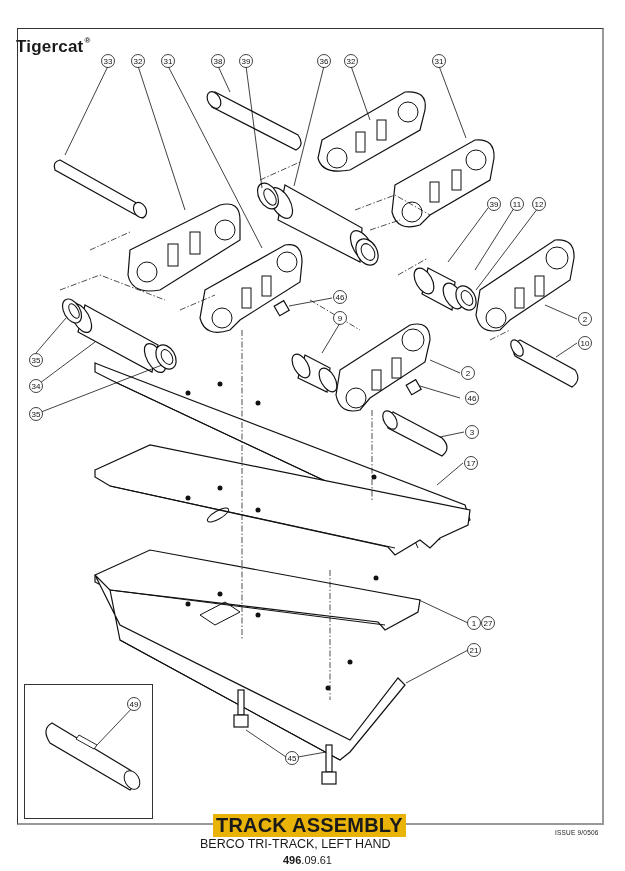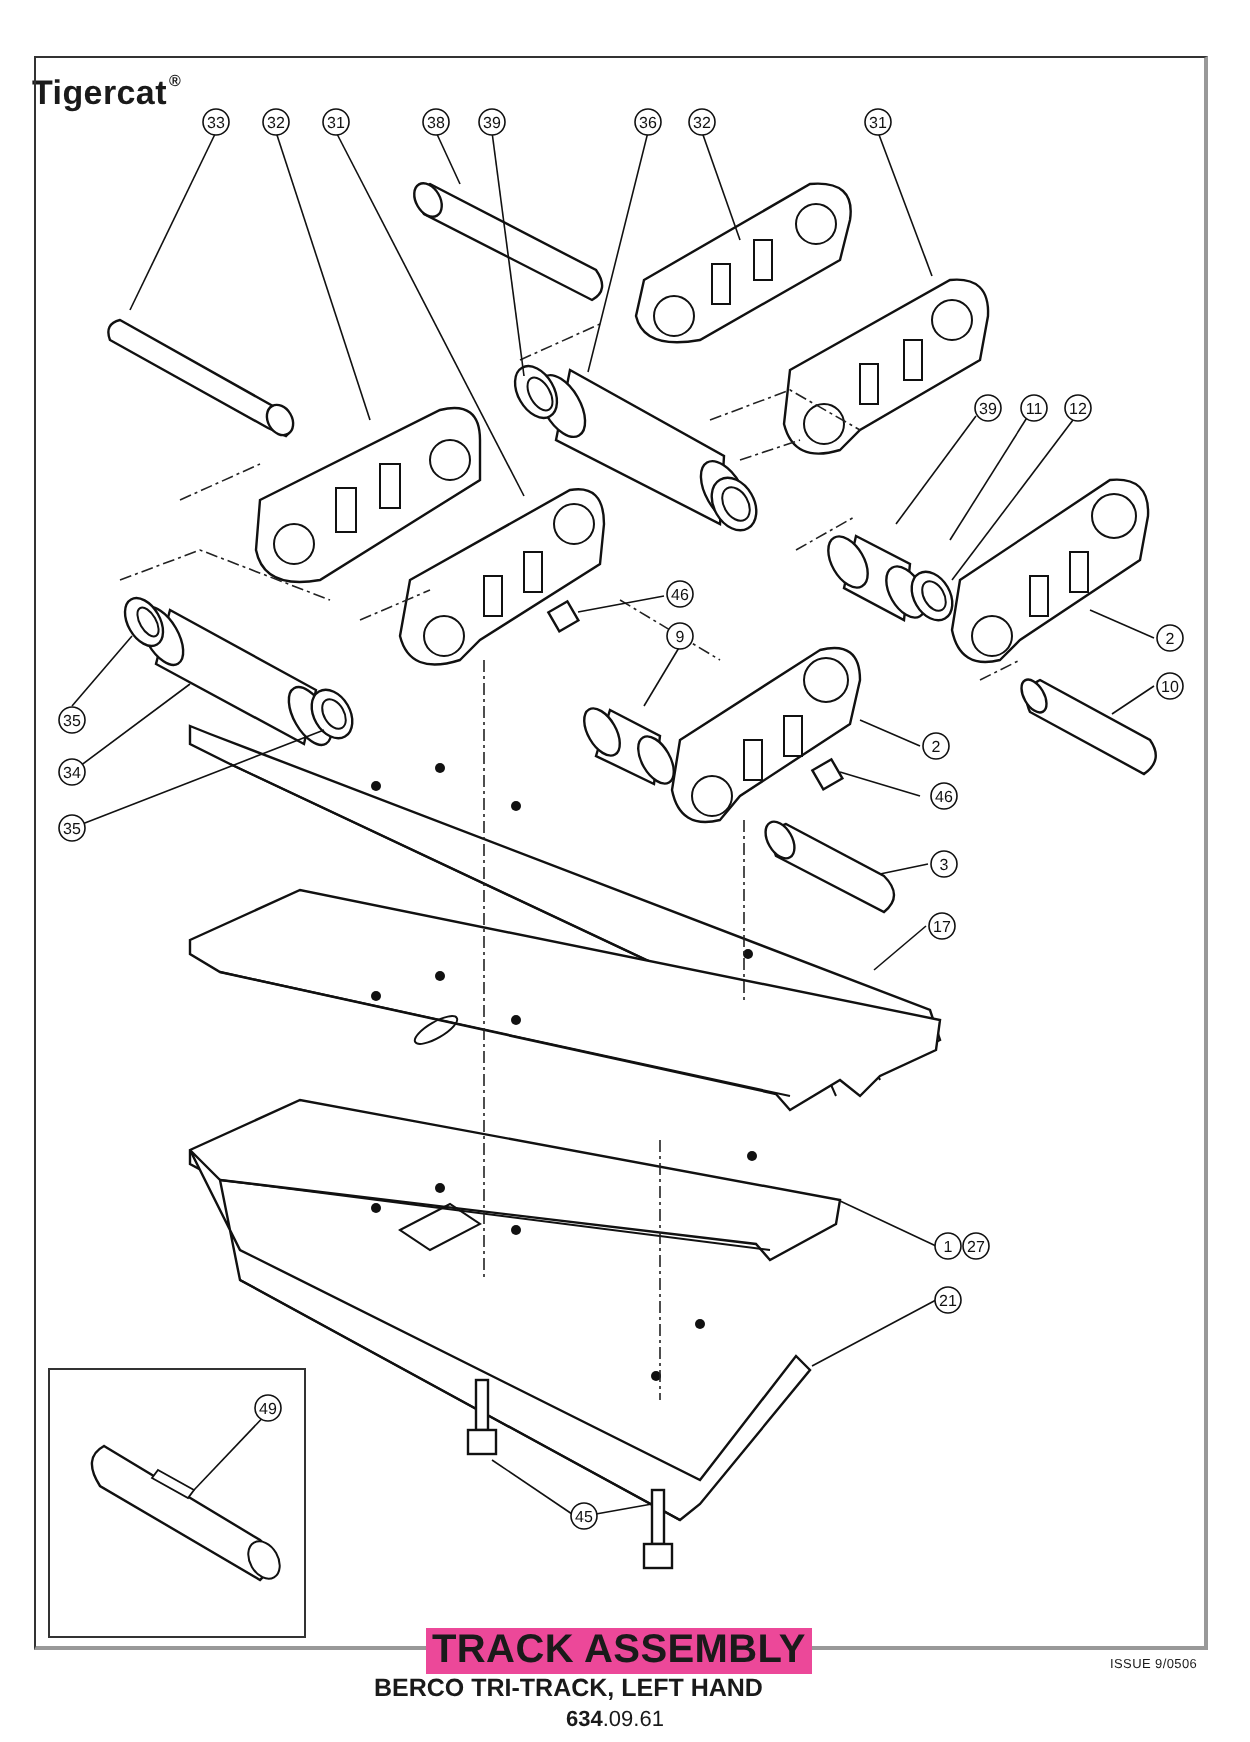--- a/index.html
+++ b/index.html
@@ -3,22 +3,22 @@
 <meta charset="utf-8">
 <style>
   html, body { margin:0; padding:0; background:#fff; }
   body { width:625px; height:871px; position:relative; overflow:hidden; font-family:"Liberation Sans", sans-serif; color:#1a1a1a; }
   .brand { position:absolute; left:16px; top:4px; font-weight:bold; font-size:17px; letter-spacing:0.2px;margin-top:32px; }
   .brand sup { font-size:8px; vertical-align:9px; margin-left:1px; }
   .frame { position:absolute; left:17px; top:28px; width:587px; height:797px; border:1px solid #333; border-right:2px solid #999; border-bottom:2px solid #999; box-sizing:border-box; }
   svg.art { position:absolute; left:0; top:0; }
   .inset { position:absolute; left:24px; top:684px; width:127px; height:133px; border:1px solid #333; background:#fff; }
   .title-wrap { position:absolute; left:0; top:812px; width:625px; }
-  .title { position:absolute; left:213px; top:2px; font-weight:bold; font-size:20px; background:#ec4899; padding:0 3px; letter-spacing:0.2px; }
-  .subtitle { position:absolute; left:187px; top:25px; font-weight:bold; font-size:12.5px; }
+  .title { position:absolute; left:213px; top:2px; font-weight:bold; font-size:20px; background:#eab308; padding:0 3px; letter-spacing:0.2px; }
+  .subtitle { position:absolute; left:200px; top:25px; font-weight:normal; font-size:12.5px; }
   .docnum { position:absolute; left:283px; top:42px; font-size:11px; }
   .docnum b { font-weight:bold; }
   .issue { position:absolute; left:555px; top:829px; font-size:6.5px; letter-spacing:0.2px; }
   .callout-text { font-family:"Liberation Sans", sans-serif; font-size:8px; fill:#111; }
 </style>
 </head>
 <body>
 
 <div class="brand"><span>Tigercat</span><sup>®</sup></div>
 
@@ -348,15 +348,15 @@
     </g>
   <g>
       <circle cx="134" cy="704" r="6.5" fill="#fff" stroke="#111" stroke-width="0.8"></circle>
       <text class="callout-text" x="134" y="707" text-anchor="middle">49</text>
     </g>
 </svg>
 
 <div class="title-wrap">
   <div class="title">TRACK ASSEMBLY</div>
   <div class="subtitle">BERCO TRI-TRACK, LEFT HAND</div>
-  <div class="docnum"><b>634</b><span>.09.61</span></div>
+  <div class="docnum"><b>496</b><span>.09.61</span></div>
 </div>
 <div class="issue">ISSUE 9/0506</div>
 
 </body></html>

